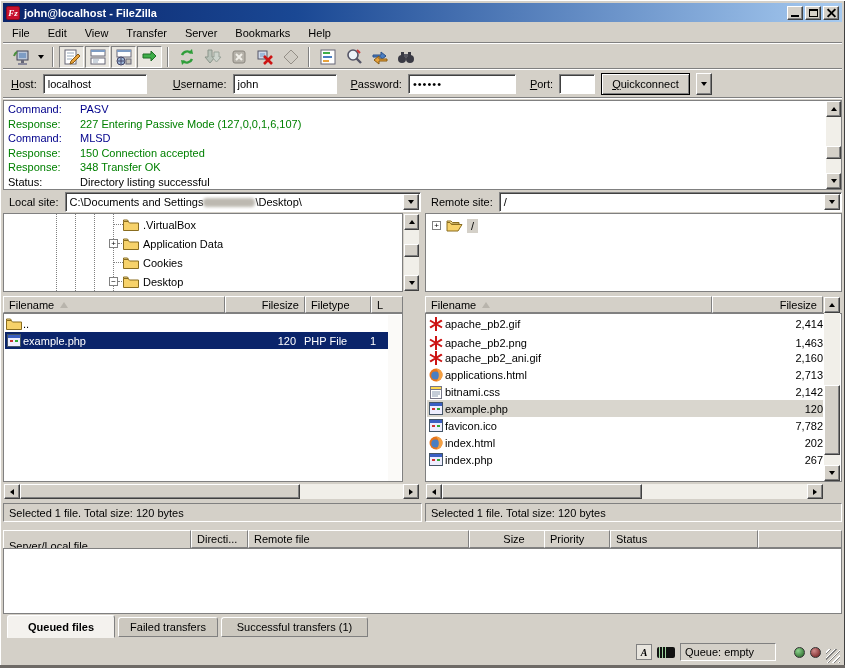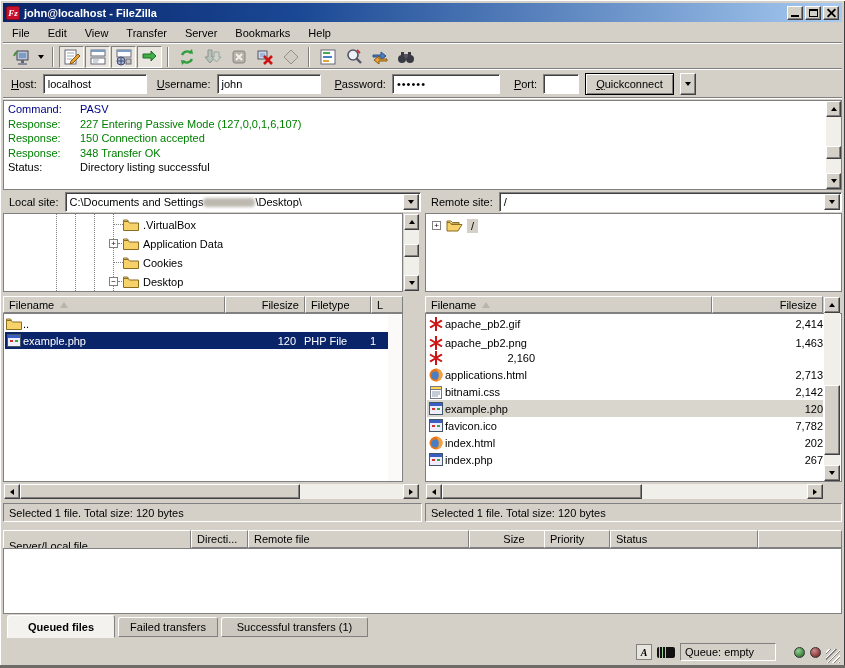--- a/index.html
+++ b/index.html
@@ -252,38 +252,39 @@
           <rect x="11" y="4" width="3" height="5" fill="#3a3a44"></rect>
         <rect x="7" y="6" width="4" height="3" fill="#55555f"></rect>
       </svg>
     </div>
   </div>
   <div class="abs groove" style="left:3px;top:68px;width:839px;"></div>
 
   <div id="quickbar" class="abs">
     <span class="qc-label">Host:</span>
     <span class="field" style="width:104px">localhost</span>
-    <span class="qc-label" style="margin-left:4px">Username:</span>
+    <span class="qc-label" style="margin-left:20px">Username:</span>
     <span class="field" style="width:104px">john</span>
     <span class="qc-label" style="margin-left:8px">Password:</span>
     <span class="field" style="width:108px;letter-spacing:1px">••••••</span>
     <span class="qc-label" style="margin-left:8px">Port:</span>
     <span class="field" style="width:36px"></span>
     <div id="qc-btn">
         <span>Quickconnect</span>
       </div>
     <div id="qc-dd" class="raised" style="display:flex;align-items:center;justify-content:center">
         <div class="dd-arrow"></div>
       </div>
   </div>
   <div class="abs groove" style="left:3px;top:97px;width:839px;"></div>
 
   <div id="log" class="abs">
     <div class="log-line t-command"><span class="log-label">Command:</span><span>PASV</span></div>
     <div class="log-line t-response"><span class="log-label">Response:</span><span>227 Entering Passive Mode (127,0,0,1,6,107)</span></div>
+    <div class="log-line t-command"><span class="log-label">Command:</span><span>MLSD</span></div>
     <div class="log-line t-response"><span class="log-label">Response:</span><span>150 Connection accepted</span></div>
     <div class="log-line t-response"><span class="log-label">Response:</span><span>348 Transfer OK</span></div>
     <div class="log-line t-status"><span class="log-label">Status:</span><span>Directory listing successful</span></div>
   </div>
 
   <div class="abs sbtn" style="left:826px;top:101px;width:15px;height:16px">
       <div class="tri-up"></div>
     </div>
   <div class="abs strack" style="left:826px;top:117px;width:15px;height:56px"></div>
   <div class="abs sthumb" style="left:826px;top:146px;width:15px;height:13px"></div>
@@ -458,20 +459,21 @@
         </span>
       <span class="fname">apache_pb2.png</span>
       <span class="fsize" style="width:90px">1,463</span>
     </div>
     <div class="frow" style="top:35px;right:18px">
       <span class="ficon">
           <svg width="14" height="14" viewBox="0 0 14 14">
             <path d="M7 0v14M1 3.5l12 7M13 3.5l-12 7M1.5 10.5L12.5 3.5" stroke="#cc1414" stroke-width="2" fill="none"></path>
           </svg>
         </span>
+      <span class="fname">apache_pb2_ani.gif</span>
       <span class="fsize" style="width:90px">2,160</span>
     </div>
     <div class="frow" style="top:52px;right:18px">
       <span class="ficon">
           <svg width="14" height="14" viewBox="0 0 14 14">
             <circle cx="7" cy="7" r="6.5" fill="#e8741a"></circle>
             <circle cx="6.3" cy="7.5" r="4" fill="#4a7ec2"></circle>
             <path d="M7 .5A6.5 6.5 0 0 1 13.5 7 6.5 6.5 0 0 1 7 13.5C10.5 11 11 4.5 7 .5" fill="#f4a143"></path>
           </svg>
         </span>

